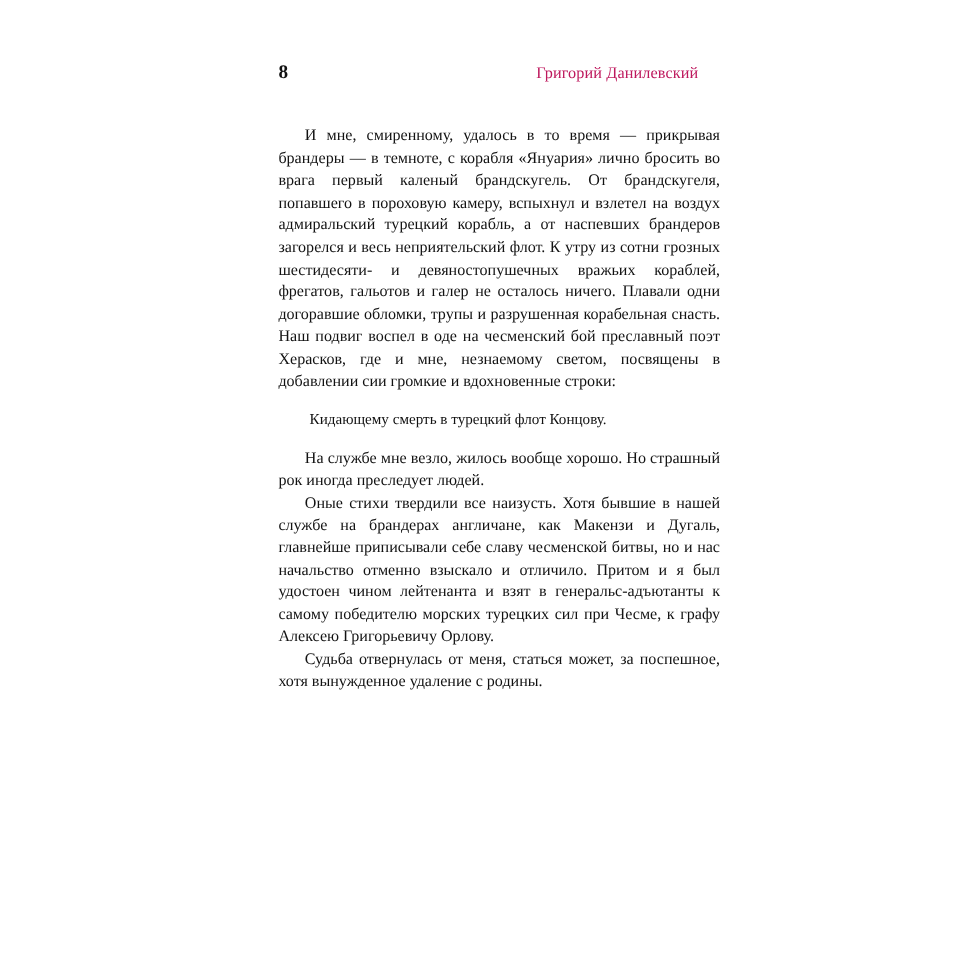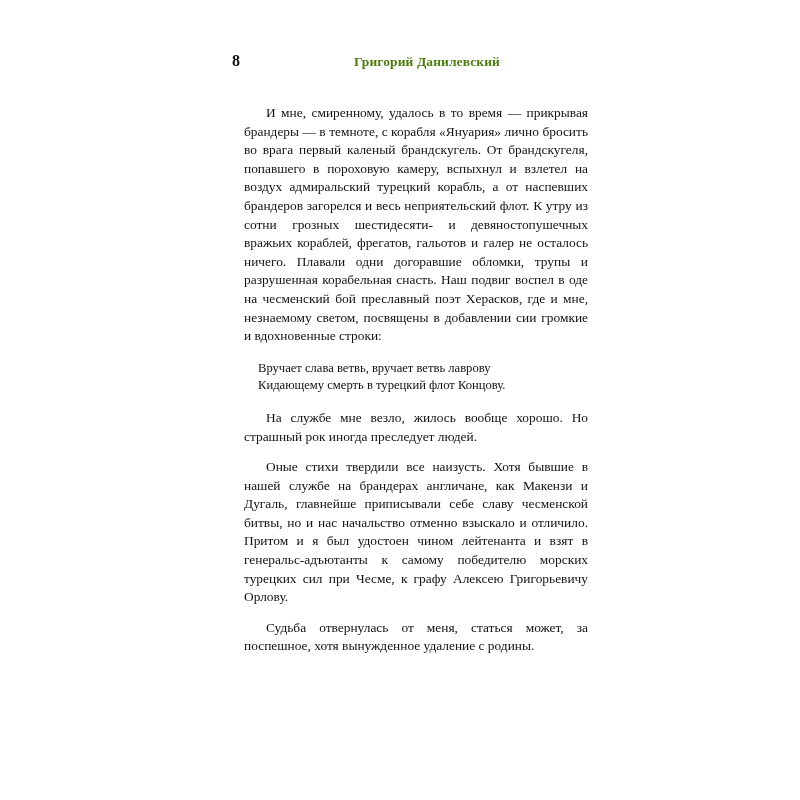--- a/index.html
+++ b/index.html
@@ -43,30 +43,30 @@
     font-size: 16px;
     font-weight: bold;
     color: #111111;
     width: 40px;
     text-align: left;
     letter-spacing: 0.2px;
   }
 
   .running-title {
     flex: 1;
-    text-align: center;
+    text-align: right;
     font-size: 13.5px;
-    font-weight: bold;
-    color: #4d7c0f;
+    font-weight: normal;
+    color: #be185d;
     letter-spacing: 0.1px;
     padding-right: 18px;
   }
 
   .body-text p {
-    margin: 12px;
+    margin: 0;
     font-size: 13.4px;
     line-height: 18.6px;
     text-align: justify;
     text-justify: inter-word;
     text-indent: 22px;
     color: #121212;
     hyphens: manual;
   }
 
   .verse {
@@ -91,21 +91,20 @@
     <div class="page-header">
       <div class="folio">8</div>
       <div class="running-title">Григорий Данилевский</div>
     </div>
 
     <div class="body-text">
 
       <p>И мне, смиренному, удалось в то время — прикрывая брандеры — в темноте, с корабля «Януария» лично бросить во врага первый каленый брандскугель. От брандскугеля, попавшего в пороховую камеру, вспыхнул и взлетел на воздух адмиральский турецкий корабль, а от наспевших брандеров загорелся и весь неприятельский флот. К утру из сотни грозных шестидесяти- и девяностопушечных вражьих кораблей, фрегатов, гальотов и галер не осталось ничего. Плавали одни догоравшие обломки, трупы и разрушенная корабельная снасть. Наш подвиг воспел в оде на чесменский бой преславный поэт Херасков, где и мне, незнаемому светом, посвящены в добавлении сии громкие и вдохновенные строки:</p>
 
       <div class="verse">
-        <div class="line">Вручает слава ветвь, вручает ветвь лаврову</div>
         <div class="line">Кидающему смерть в турецкий флот Концову.</div>
       </div>
 
       <p>На службе мне везло, жилось вообще хорошо. Но страшный рок иногда преследует людей.</p>
       <p>Оные стихи твердили все наизусть. Хотя бывшие в нашей службе на брандерах англичане, как Макензи и Дугаль, главнейше приписывали себе славу чесменской битвы, но и нас начальство отменно взыскало и отличило. Притом и я был удостоен чином лейтенанта и взят в генеральс-адъютанты к самому победителю морских турецких сил при Чесме, к графу Алексею Григорьевичу Орлову.</p>
       <p>Судьба отвернулась от меня, статься может, за поспешное, хотя вынужденное удаление с родины.</p>
 
     </div>
   </div>
 </div>

